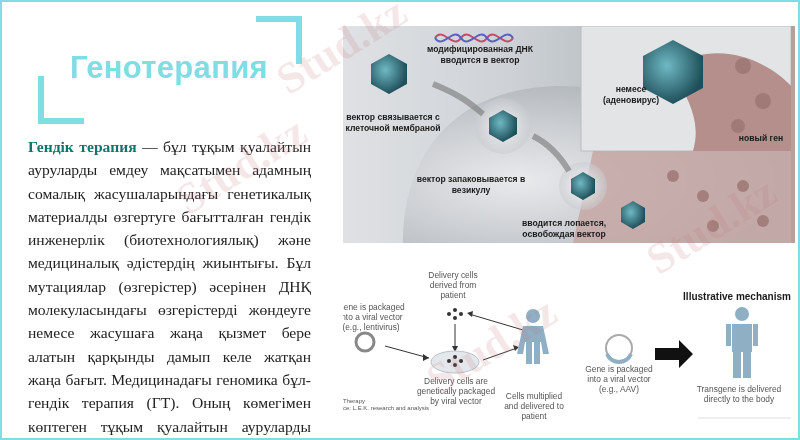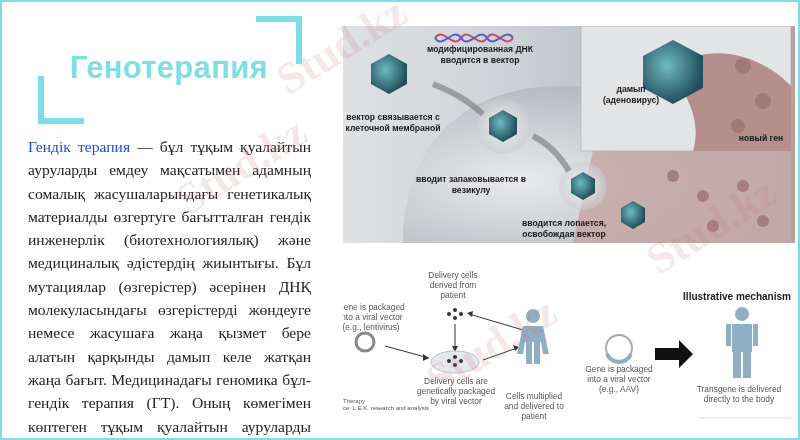--- a/index.html
+++ b/index.html
@@ -2,21 +2,21 @@
 <html><head>
 <meta charset="utf-8">
 <style>
   html,body{margin:0;padding:0;}
   body{width:800px;height:440px;overflow:hidden;background:#fff;position:relative;font-family:"Liberation Serif",serif;}
   .frame{position:absolute;left:0;top:0;width:796px;height:436px;border:2px solid #7fdde4;border-right-width:3px;}
   .corner-tr{position:absolute;left:256px;top:16px;width:46px;height:48px;border-top:6px solid #7fdde4;border-right:6px solid #7fdde4;box-sizing:border-box;}
   .corner-bl{position:absolute;left:38px;top:76px;width:46px;height:48px;border-left:6px solid #7fdde4;border-bottom:6px solid #7fdde4;box-sizing:border-box;}
   .title{position:absolute;left:70px;top:50px;font-family:"Liberation Sans",sans-serif;font-weight:bold;font-size:31px;color:#7fdde4;letter-spacing:0.3px;}
   .body-text{position:absolute;left:28px;top:135px;width:283px;font-size:15.6px;line-height:23.3px;color:#222;text-align:justify;}
-  .body-text b{font-weight:normal;color:#1d4ed8;}
+  .body-text b{font-weight:bold;color:#0f766e;}
   .img-top{position:absolute;left:343px;top:26px;width:452px;height:217px;background:linear-gradient(90deg,#dfe1e4 0%,#cfd3d7 35%,#bfc4c9 55%,#c9b7b5 72%,#bd9d9a 100%);overflow:hidden;}
   .img-bottom{position:absolute;left:343px;top:268px;width:448px;height:168px;background:#fff;overflow:hidden;}
   .lbl{position:absolute;font-family:"Liberation Sans",sans-serif;font-weight:bold;font-size:8.6px;color:#1b1b1b;text-align:center;line-height:10.5px;}
   .lbl2{position:absolute;font-family:"Liberation Sans",sans-serif;font-size:8.4px;color:#555;text-align:center;line-height:10px;}
   .watermark{position:absolute;font-family:"Liberation Serif",serif;font-weight:bold;font-size:44px;color:rgba(200,120,130,0.18);transform:rotate(-32deg);pointer-events:none;white-space:nowrap;}
 </style>
 </head>
 <body>
 
 <div class="frame"></div>
@@ -62,24 +62,24 @@
       <circle cx="330" cy="150" r="6"></circle>
         <circle cx="360" cy="170" r="6"></circle>
         <circle cx="400" cy="160" r="6"></circle>
         <circle cx="420" cy="195" r="6"></circle>
         <circle cx="370" cy="200" r="6"></circle>
     </g>
     <path d="M90 58 C120 70 130 80 140 88" stroke="#777" stroke-width="6" fill="none" opacity="0.6"></path>
     <path d="M190 110 C210 120 220 135 226 145" stroke="#777" stroke-width="6" fill="none" opacity="0.6"></path>
   </svg>
   <div class="lbl" style="left:82px;top:18px;width:110px;">модифицированная ДНК вводится в вектор</div>
-  <div class="lbl" style="left:258px;top:58px;width:60px;">дамып (аденовирус)</div>
+  <div class="lbl" style="left:258px;top:58px;width:60px;">немесе (аденовирус)</div>
   <div class="lbl" style="left:0px;top:86px;width:100px;">вектор связывается с клеточной мембраной</div>
   <div class="lbl" style="left:390px;top:107px;width:56px;">новый ген</div>
-  <div class="lbl" style="left:68px;top:148px;width:120px;">вводит запаковывается в везикулу</div>
+  <div class="lbl" style="left:68px;top:148px;width:120px;">вектор запаковывается в везикулу</div>
   <div class="lbl" style="left:165px;top:192px;width:112px;">вводится лопается, освобождая вектор</div>
 </div>
 
 <div class="img-bottom">
   <svg width="448" height="168" style="position:absolute;left:0;top:0">
     <circle cx="22" cy="74" r="9" fill="none" stroke="#888" stroke-width="3"></circle>
     <line x1="42" y1="78" x2="86" y2="90" stroke="#333" stroke-width="1"></line>
     <polygon points="86,90 80,86 80,93" fill="#333"></polygon>
     <g fill="#333">
         <circle cx="112" cy="42" r="2"></circle>

